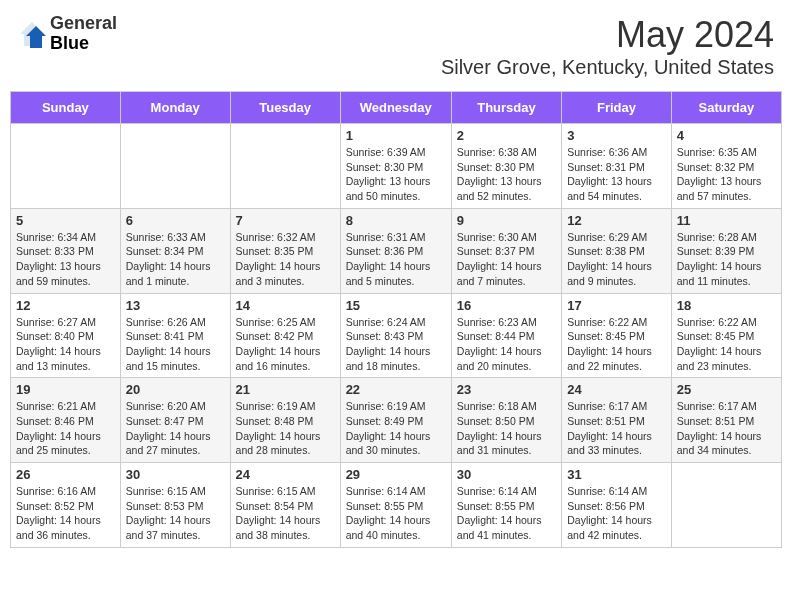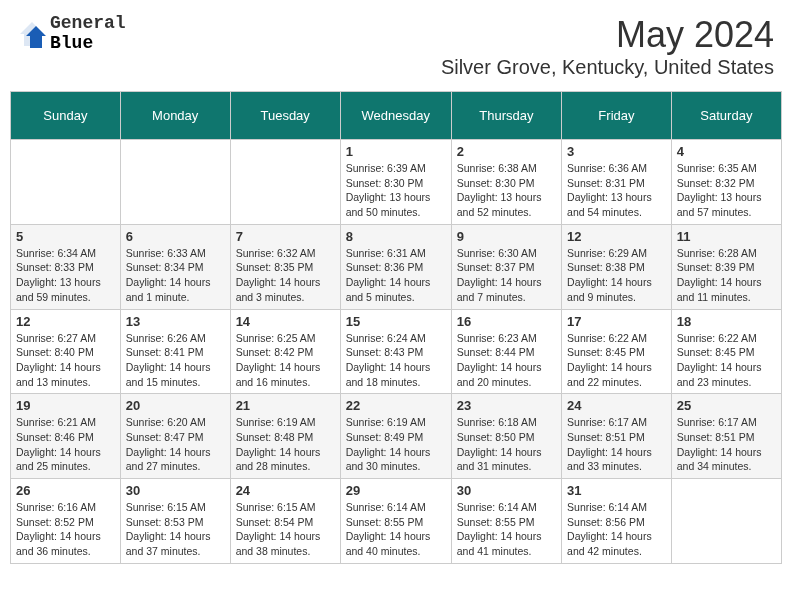--- a/index.html
+++ b/index.html
@@ -18,21 +18,20 @@
       padding: 4px 8px;
     }
     .logo {
       display: flex;
       align-items: center;
     }
     .logo-text {
       display: flex;
       flex-direction: column;
       line-height: 1.1;
-      font-family: Liberation Mono, monospace;
     }
     .logo-general {
       font-size: 18px;
       font-weight: bold;
       color: #333;
     }
     .logo-blue {
       font-size: 18px;
       font-weight: bold;
       color: #000000;
@@ -53,26 +52,26 @@
     .location-title {
       font-size: 20px;
       color: #333;
     }
     .calendar {
       width: 100%;
       border-collapse: collapse;
       font-size: 11px;
     }
     .calendar th {
-      background: #0f766e;
+      background: #8b5cf6;
       color: #fff;
       text-align: center;
-      padding: 16px 4px;
+      padding: 8px 4px;
       font-size: 13px;
-      font-weight: normal;
+      font-weight: bold;
       border: 1px solid #ccc;
     }
     .calendar td {
       vertical-align: top;
       border: 1px solid #ccc;
       padding: 4px 5px;
       width: 113px;
       min-height: 80px;
       background: #fff;
     }

